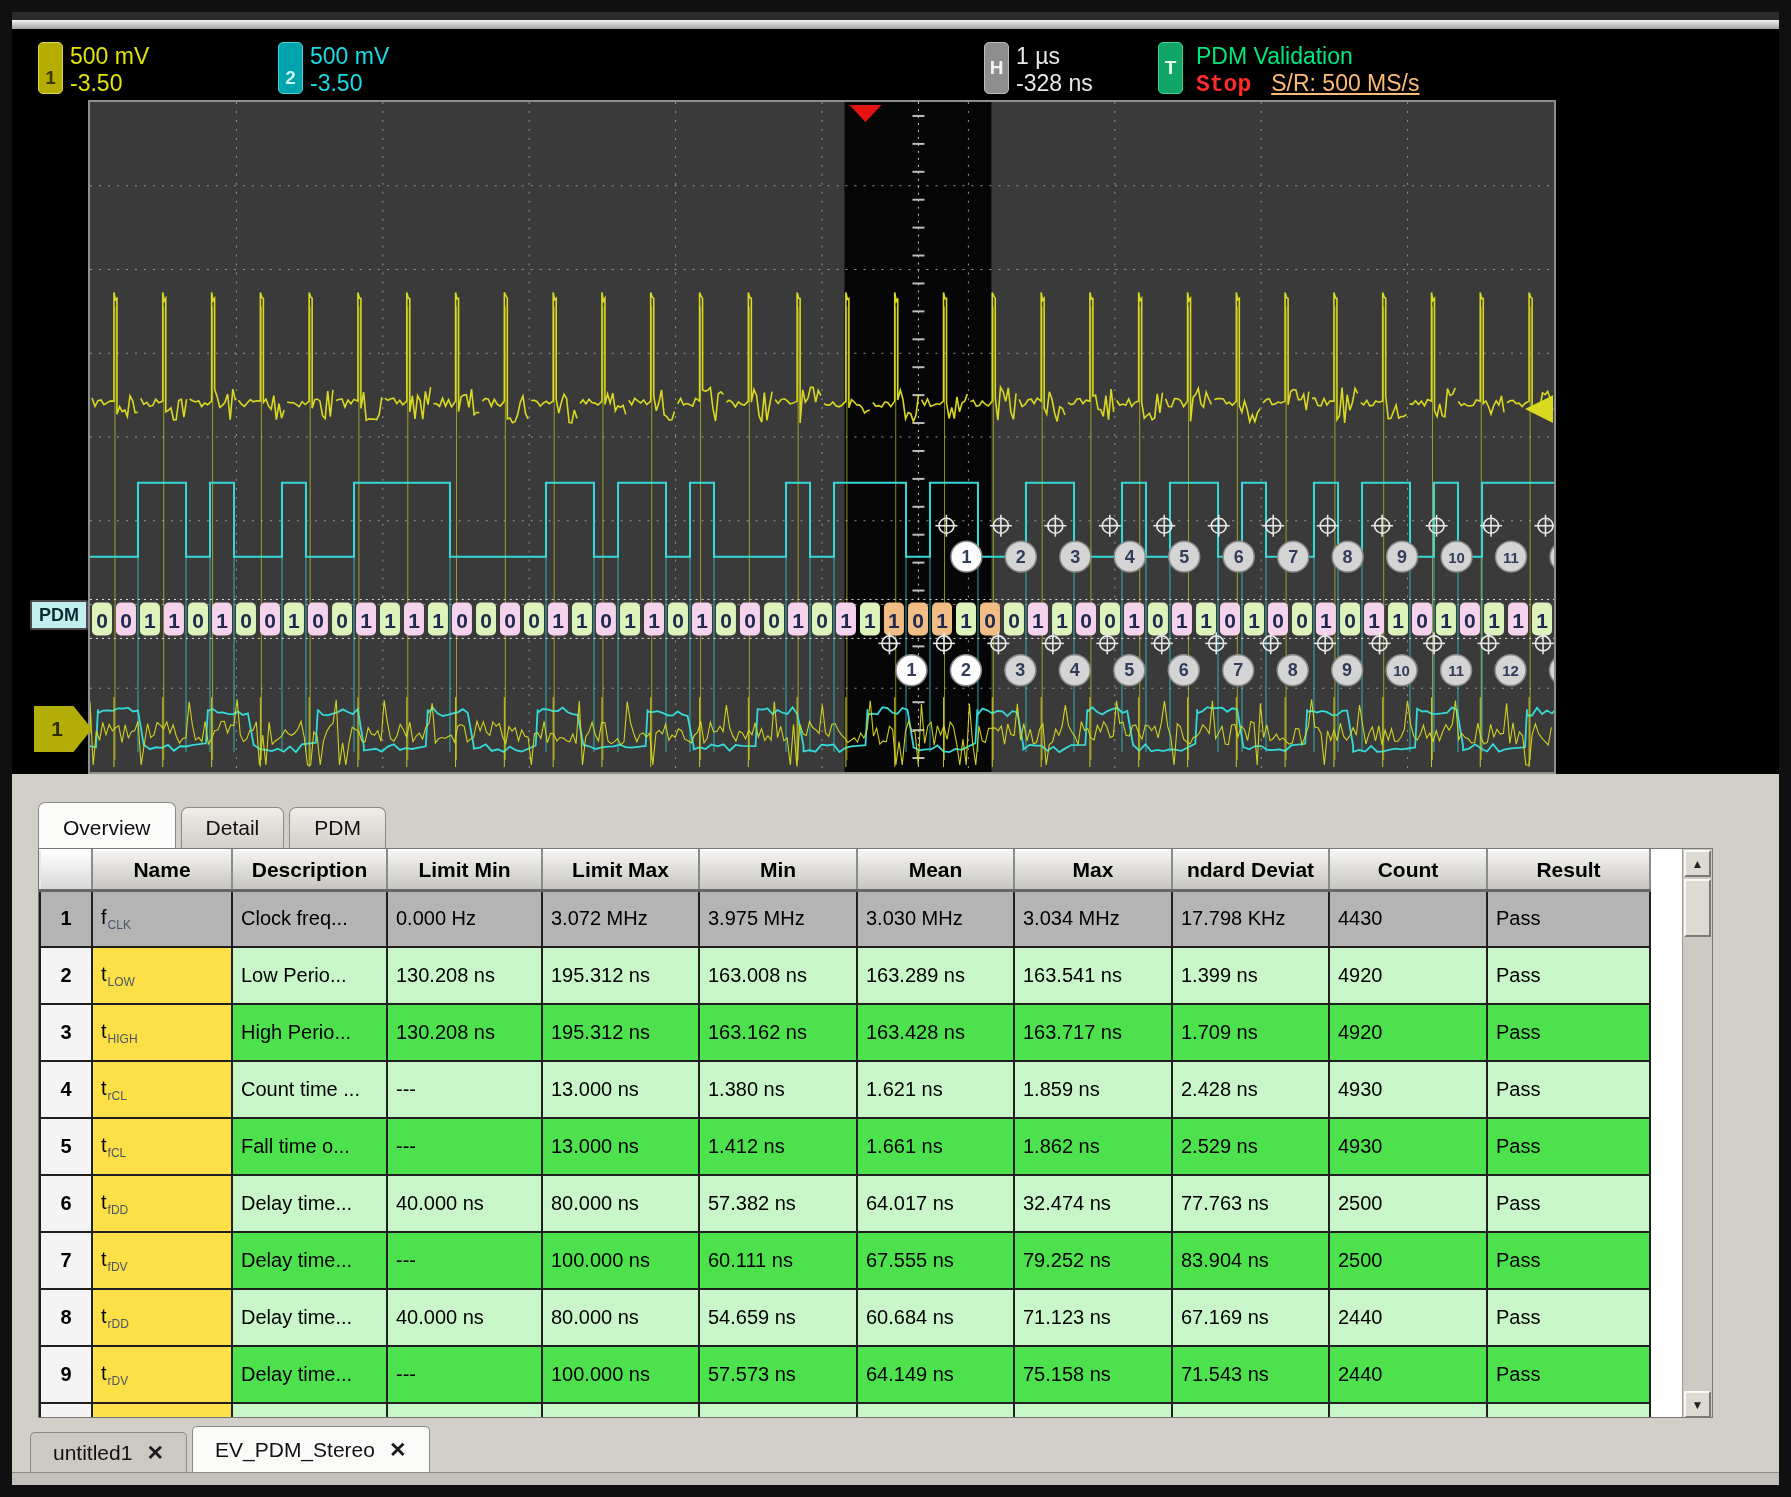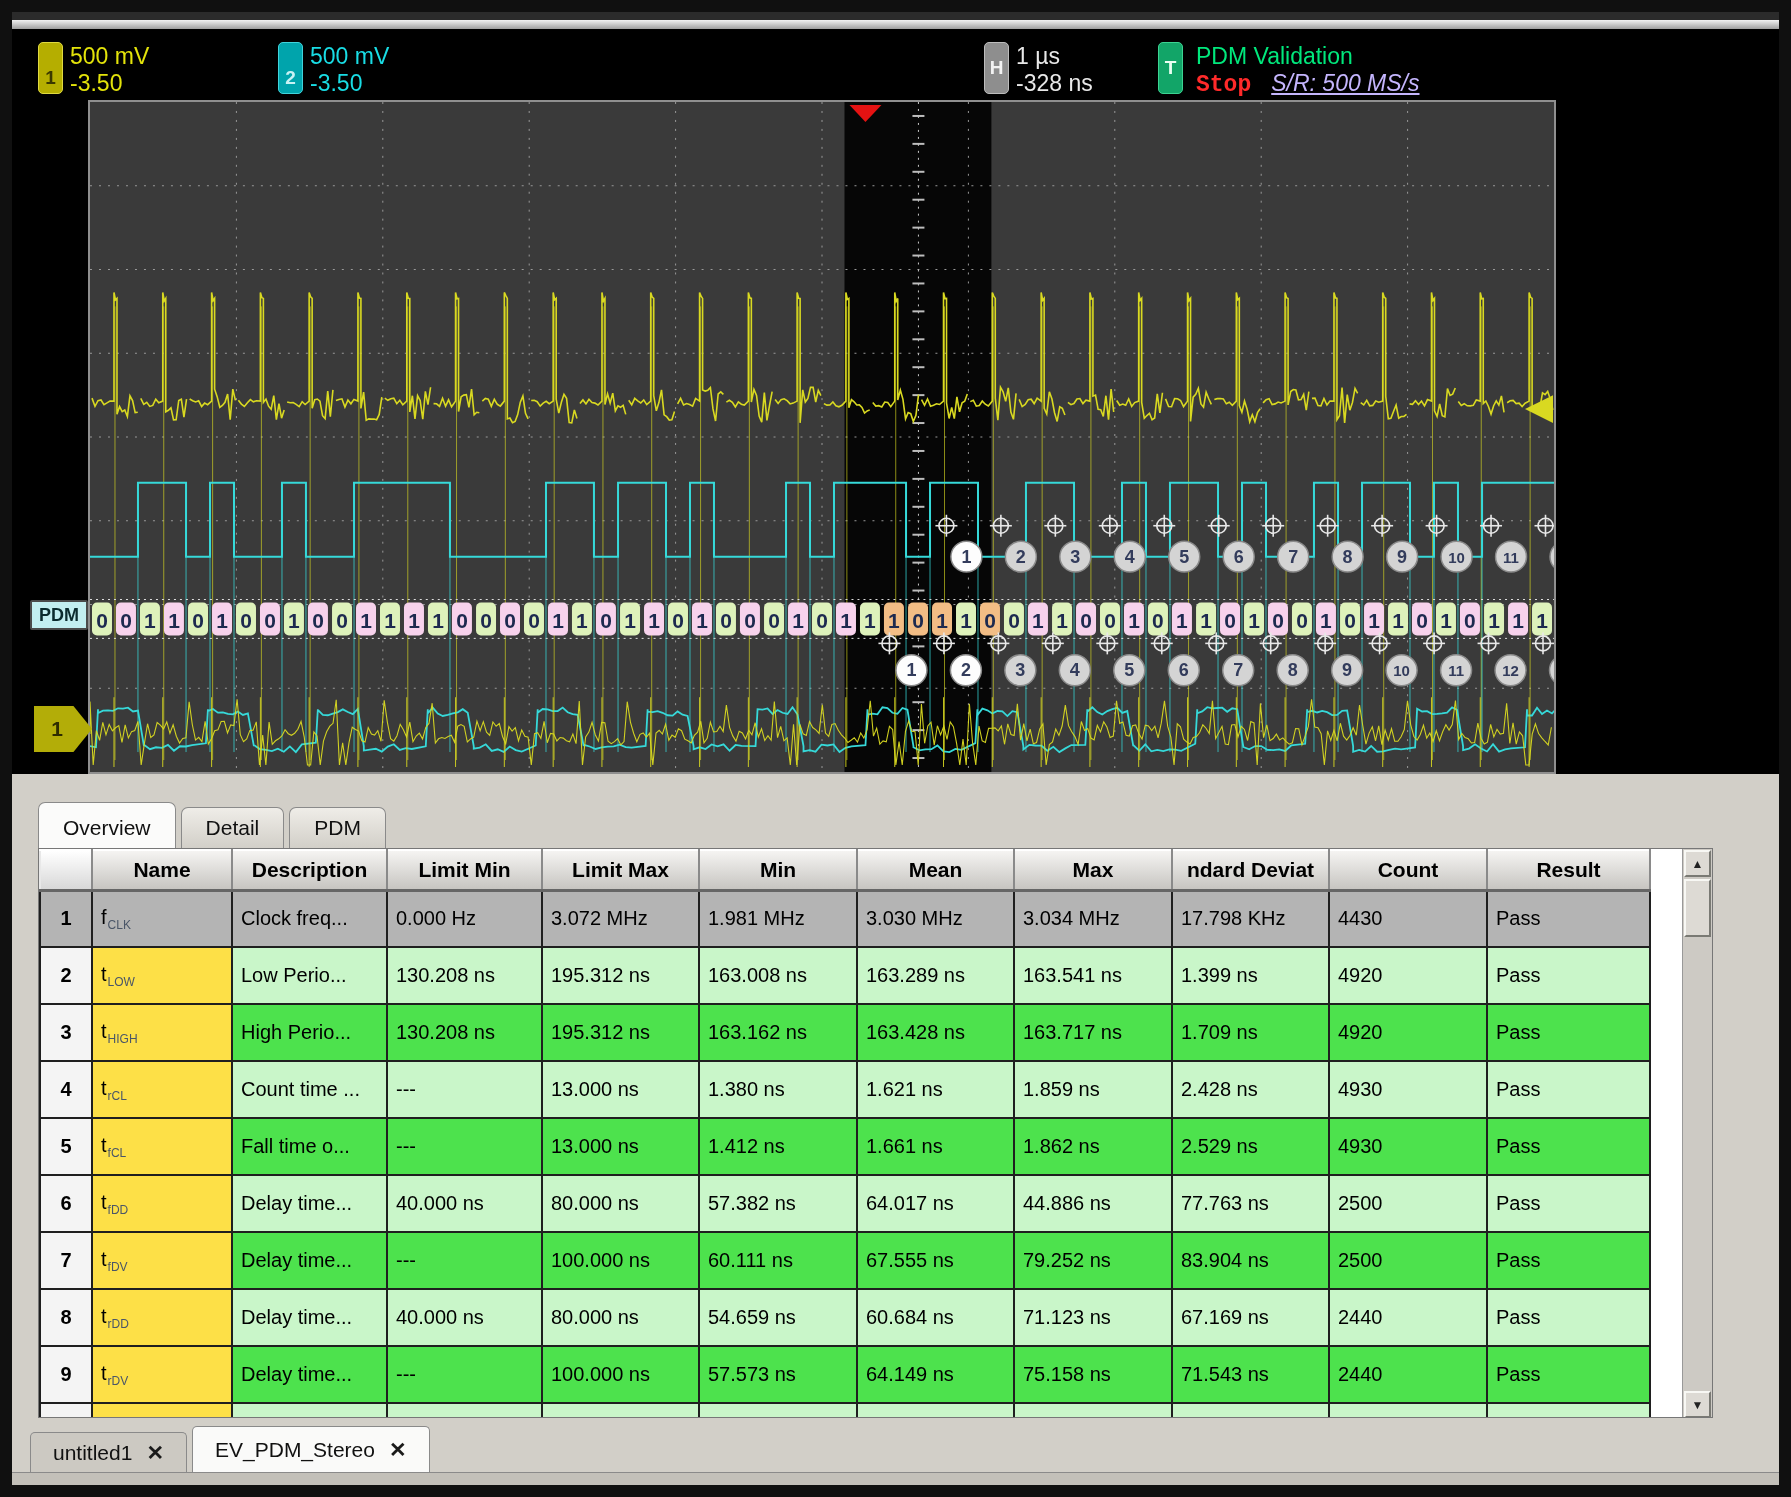--- a/index.html
+++ b/index.html
@@ -15,21 +15,21 @@
   .h-badge{left:972px;background:#8e8e8e;color:#f2f2f2;border:1px solid #bdbdbd;align-items:center;padding-bottom:0;}
   .t-badge{left:1146px;background:#12a568;color:#eafff2;border:1px solid #3cd492;align-items:center;padding-bottom:0;}
   .hdr-text{position:absolute;top:14px;font-size:23px;line-height:27px;white-space:nowrap;}
   .ch1-text{left:58px;color:#e3e30a;}
   .ch2-text{left:298px;color:#19dce4;}
   .h-text{left:1004px;color:#e8e8e8;}
   .t-text{left:1184px;color:#e8e8e8;}
   .trig-app{color:#00e87c;}
   .trig-line2{display:flex;gap:20px;align-items:baseline;}
   .trig-stop{color:#ff2a2a;font-weight:bold;font-family:Liberation Mono, monospace;}
-  .trig-sr{color:#c4b5fd;text-decoration:underline;font-style:italic;}
+  .trig-sr{color:#fdba74;text-decoration:underline;}
   .plot{position:absolute;left:76px;top:88px;width:1468px;height:674px;background:#3a3a3a;border:2px solid #8f8f8f;}
   .plot svg{display:block;width:100%;height:100%;}
   .pdm-label{position:absolute;left:18px;top:588px;width:58px;height:30px;background:#c2eef0;border:2px solid#4a4a4a;border-radius:2px;color:#0b2b2e;font-weight:bold;font-size:18px;display:flex;align-items:center;justify-content:center;}
   .gnd-marker{position:absolute;left:22px;top:694px;width:58px;height:46px;background:#b3ad08;color:#2e2c00;font-size:21px;font-weight:bold;display:flex;align-items:center;justify-content:center;padding-right:12px;clip-path:polygon(0 0,68% 0,100% 50%,68% 100%,0 100%);}
   .results-panel{position:absolute;left:0;top:762px;width:100%;height:711px;background:#d2cfc8;}
   .tabs-row{position:absolute;left:26px;top:23px;display:flex;align-items:flex-end;height:51px;}
   .tab{padding:8px 24px;background:linear-gradient(#efede8,#d2cfc8);border:1px solid #8a8a8a;border-bottom:none;border-radius:7px 7px 0 0;font-size:21px;margin-right:5px;color:#111;cursor:default;}
   .tab.active{background:#fbfbfa;padding-top:13px;font-weight:normal;}
   .table-wrap{position:absolute;left:26px;top:74px;width:1675px;height:570px;background:#fff;overflow:hidden;border:1px solid #777;}
   table{border-collapse:collapse;table-layout:fixed;width:1610px;}
@@ -551,21 +551,21 @@
                 <th>Result</th>
               </tr>
             </thead>
           <tbody id="results-body">
               <tr class="selected">
                 <td class="num-col">1</td>
                 <td class="name-col"><span>f</span><span class="sub">CLK</span></td>
                 <td class="data">Clock freq...</td>
                 <td class="data">0.000 Hz</td>
                 <td class="data">3.072 MHz</td>
-                <td class="data">1.981 MHz</td>
+                <td class="data">3.975 MHz</td>
                 <td class="data">3.030 MHz</td>
                 <td class="data">3.034 MHz</td>
                 <td class="data">17.798 KHz</td>
                 <td class="data">4430</td>
                 <td class="data">Pass</td>
               </tr>
               <tr class="pale">
                 <td class="num-col">2</td>
                 <td class="name-col"><span>t</span><span class="sub">LOW</span></td>
                 <td class="data">Low Perio...</td>
@@ -618,21 +618,21 @@
                 <td class="data">Pass</td>
               </tr>
               <tr class="pale">
                 <td class="num-col">6</td>
                 <td class="name-col"><span>t</span><span class="sub">fDD</span></td>
                 <td class="data">Delay time...</td>
                 <td class="data">40.000 ns</td>
                 <td class="data">80.000 ns</td>
                 <td class="data">57.382 ns</td>
                 <td class="data">64.017 ns</td>
-                <td class="data">44.886 ns</td>
+                <td class="data">32.474 ns</td>
                 <td class="data">77.763 ns</td>
                 <td class="data">2500</td>
                 <td class="data">Pass</td>
               </tr>
               <tr class="vivid">
                 <td class="num-col">7</td>
                 <td class="name-col"><span>t</span><span class="sub">fDV</span></td>
                 <td class="data">Delay time...</td>
                 <td class="data">---</td>
                 <td class="data">100.000 ns</td>

